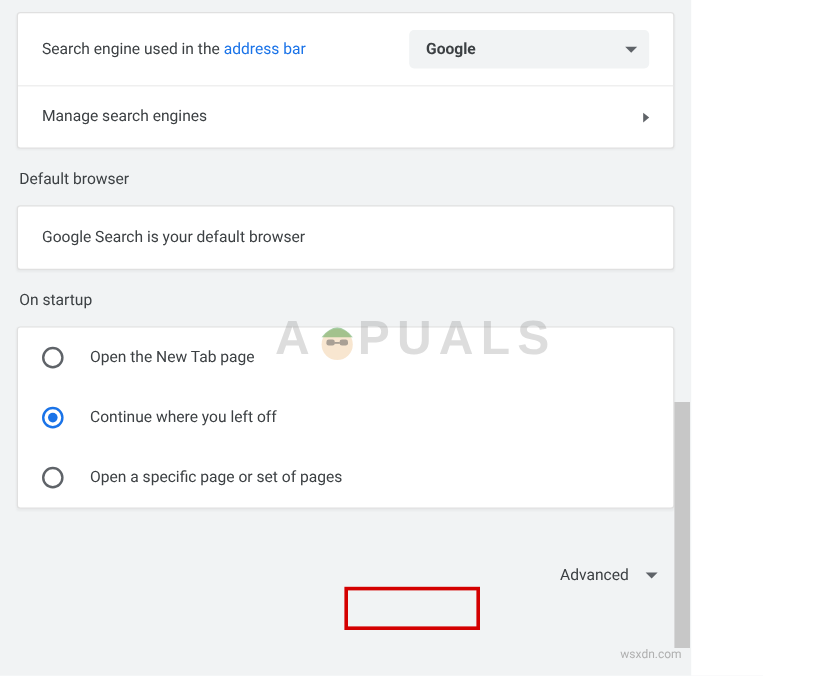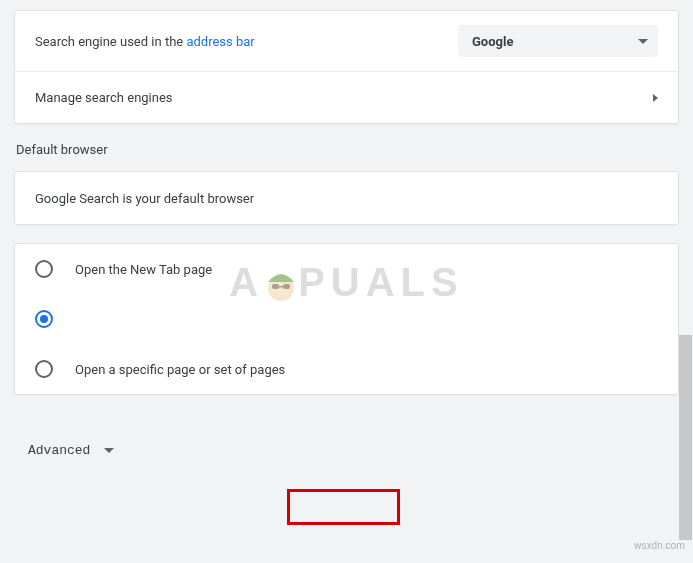--- a/index.html
+++ b/index.html
@@ -9,21 +9,21 @@
       color: #202124;
       background: #fff;
       width: 693px;
       height: 563px;
       overflow: hidden;
       position: relative;
     }
     .page {
       background: #f1f3f4;
       padding: 10px 14px 0 14px;
-      width: 693px;
+      width: 576px;
       height: 563px;
       position: relative;
     }
     .card {
       background: #fff;
       border: 1px solid #e0e0e0;
       border-radius: 3px;
       box-shadow: 0 1px 2px rgba(0,0,0,0.04);
       margin-bottom: 18px;
     }
@@ -82,23 +82,22 @@
     }
     .radio-ring.selected { border-color: #1a73e8; }
     .radio-dot {
       width: 8px; height: 8px;
       background: #1a73e8;
       border-radius: 50%;
     }
     .radio-label { color: #3c4043; }
     .advanced-wrap {
       display: flex;
-      justify-content: flex-start;
+      justify-content: flex-end;
       padding: 22px 0 30px 0;
-      font-family: Liberation Mono, monospace;
     }
     .advanced-btn {
       display: flex;
       align-items: center;
       gap: 14px;
       padding: 8px 14px;
       color: #3c4043;
       font-size: 13px;
     }
     .highlight-box {
@@ -166,29 +165,31 @@
     </div>
   </div>
 
   <div class="section-heading">Default browser</div>
   <div class="card">
     <div class="row">
       <div class="row-label">Google Search is your default browser</div>
     </div>
   </div>
 
+  <div class="section-heading">On startup</div>
   <div class="card">
     <div class="radio-row">
       <div class="radio-ring"></div>
       <div class="radio-label">Open the New Tab page</div>
     </div>
     <div class="radio-row">
       <div class="radio-ring selected">
         <div class="radio-dot"></div>
       </div>
+      <div class="radio-label">Continue where you left off</div>
     </div>
     <div class="radio-row">
       <div class="radio-ring"></div>
       <div class="radio-label">Open a specific page or set of pages</div>
     </div>
   </div>
 
   <div class="advanced-wrap">
     <div class="advanced-btn">
       <span>Advanced</span>

